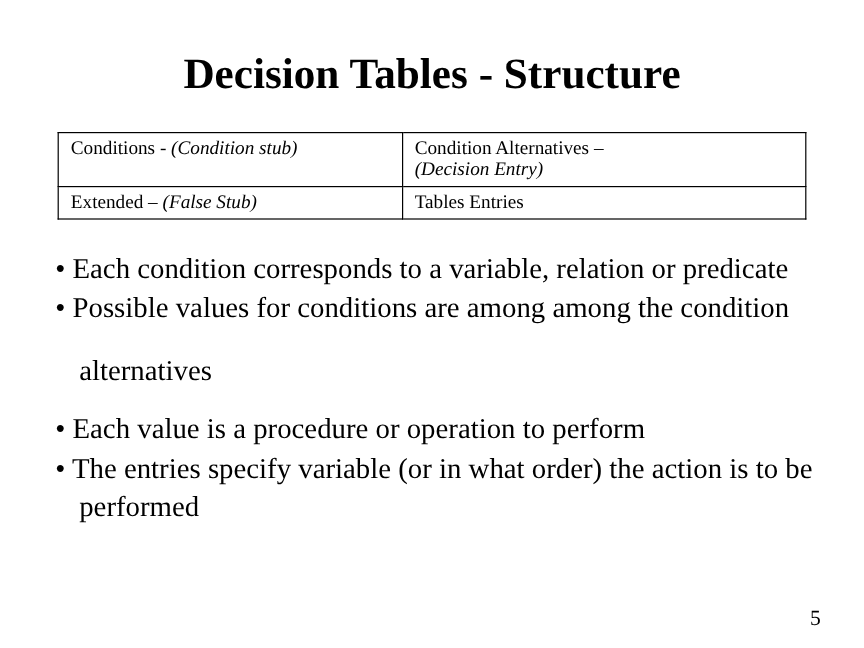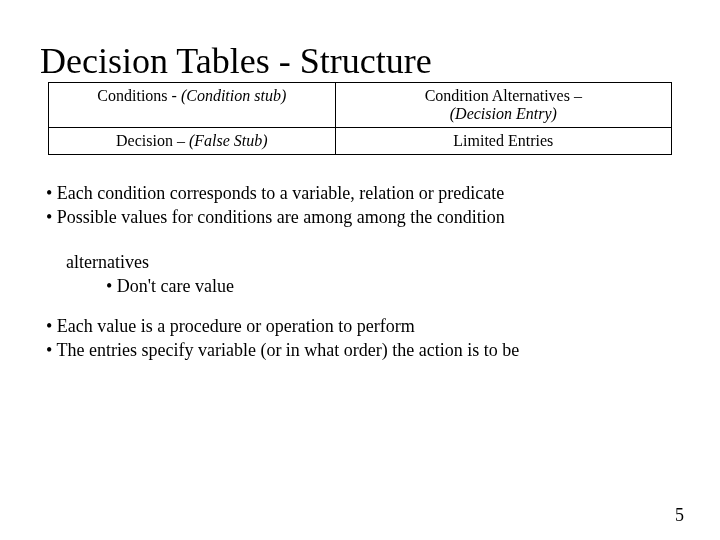--- a/index.html
+++ b/index.html
@@ -7,39 +7,40 @@
     width: 720px;
     height: 540px;
     background: #ffffff;
     font-family: "Times New Roman", Times, serif;
     color: #000;
     position: relative;
     padding: 40px 40px 20px 40px;
   }
   .title {
     font-size: 36px;
-    font-weight: normal;
+    text-align: center;
+    margin-bottom: 28px;
+    font-weight: bold;
   }
   .dtable {
     border-collapse: collapse;
     margin: 0 auto 26px auto;
     width: 624px;
-    text-align: center;
   }
   .dtable td {
     border: 1.5px solid #000;
     padding: 4px 10px;
     font-size: 16px;
     vertical-align: top;
   }
   .dtable td.col1 { width: 46%; }
   .dtable td.col2 { width: 54%; }
   .italic { font-style: italic; }
   .bullets {
-    font-size: 18px;
+    font-size: 24px;
     line-height: 1.35;
     margin-left: 6px;
   }
   .bullets .l1 { text-indent: -12px; padding-left: 12px; }
   .bullets .l2 { text-indent: -12px; padding-left: 72px; }
   .bullets .cont { padding-left: 20px; margin-top: 20px; }
   .bullets .cont2 { padding-left: 20px; }
   .gap { height: 16px; }
   .page-num {
     position: absolute;
@@ -58,32 +59,32 @@
       <tr>
     <td class="col1">
       <span>Conditions - </span><span class="italic">(Condition stub)</span>
     </td>
     <td class="col2">
       <span>Condition Alternatives – </span><br><span class="italic">(Decision Entry)</span>
     </td>
   </tr>
   <tr>
     <td class="col1">
-      <span>Decision – </span><span class="italic">(False Stub)</span>
+      <span>Extended – </span><span class="italic">(False Stub)</span>
     </td>
     <td class="col2">
-      <span>Limited Entries</span>
+      <span>Tables Entries</span>
     </td>
   </tr>
 </tbody>
   </table>
 
 <div class="bullets">
   <div class="l1">• Each condition corresponds to a variable, relation or predicate</div>
   <div class="l1">• Possible values for conditions are among among the condition</div>
   <div class="cont">alternatives</div>
-  <div class="l2">• Don't care value</div>
   <div class="gap"></div>
   <div class="l1">• Each value is a procedure or operation to perform</div>
   <div class="l1">• The entries specify variable (or in what order) the action is to be</div>
+  <div class="cont2">performed</div>
 </div>
 
 <div class="page-num">5</div>
 
 </body></html>

